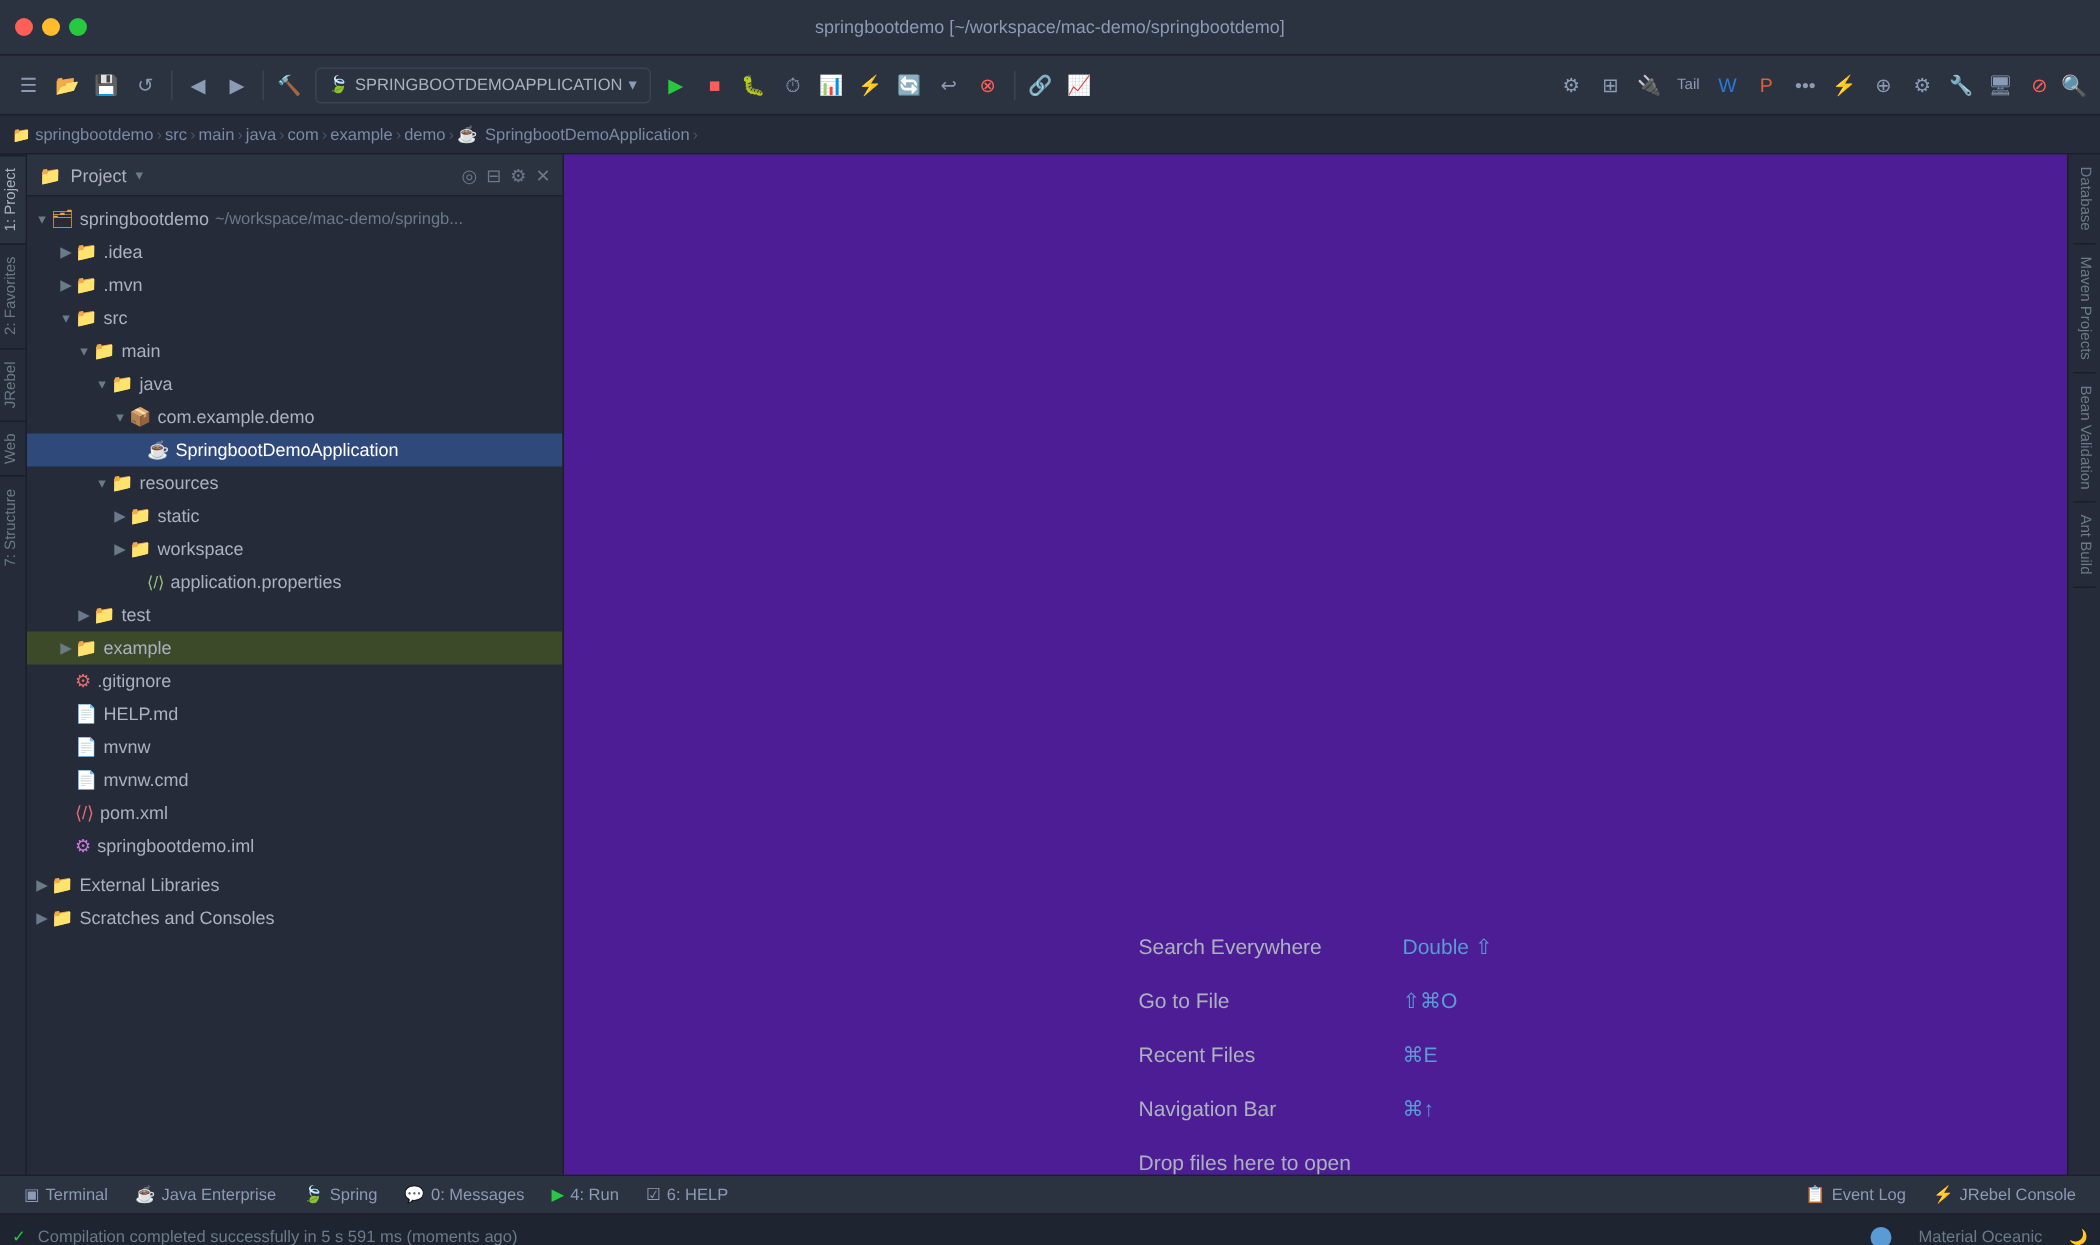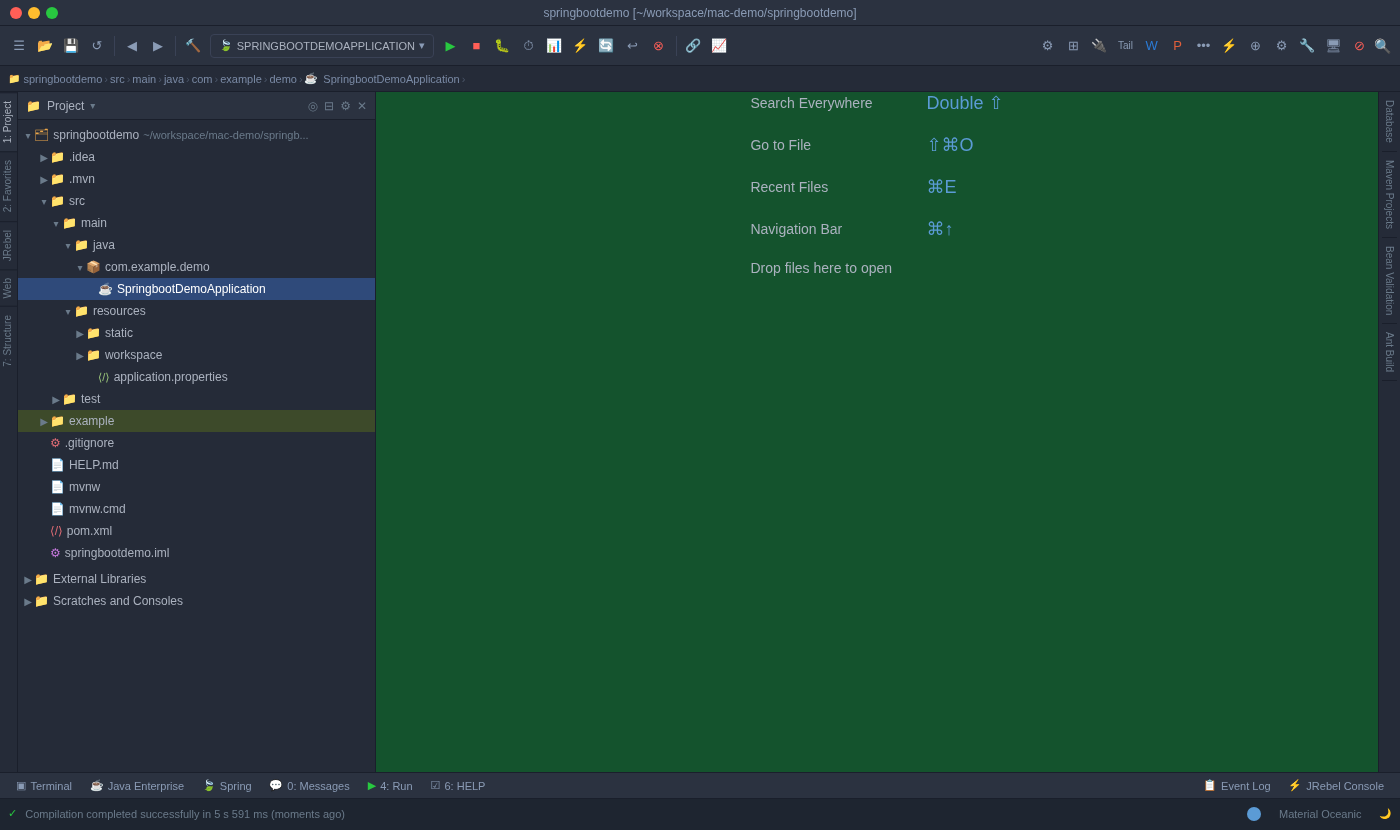--- a/index.html
+++ b/index.html
@@ -8,21 +8,21 @@
       height: 830px;
       background: #1e2530;
       font-family: -apple-system, BlinkMacSystemFont, 'Helvetica Neue', Arial, sans-serif;
       font-size: 12px;
       color: #abb2bf;
       overflow: hidden;
     }
 
     
     #title-bar {
-      height: 26px;
+      height: 37px;
       background: #2b3240;
       display: flex;
       align-items: center;
       justify-content: center;
       position: relative;
       border-bottom: 1px solid #1a1f2b;
     }
     #title-bar .window-controls {
       position: absolute;
       left: 10px;
@@ -180,23 +180,23 @@
     .icon-folder-src { color: #e8a44a; }
     .icon-xml { color: #e06c75; }
     .icon-md { color: #abb2bf; }
     .icon-git { color: #e06c75; }
     .icon-cmd { color: #abb2bf; }
     .path-text { color: #6a7a8a; font-size: 11px; margin-left: 4px; }
 
     
     #editor-area {
       flex: 1;
-      background: #14532d;
-      display: flex;
-      align-items: flex-start;
+      background: #4c1d95;
+      display: flex;
+      align-items: flex-end;
       justify-content: center;
       position: relative;
     }
 
     #welcome-content {
       display: flex;
       flex-direction: column;
       gap: 20px;
       color: #8a9bb5;
     }
@@ -207,21 +207,21 @@
       gap: 16px;
       font-size: 14px;
     }
     .welcome-action {
       color: #abb2bf;
       font-size: 14px;
       min-width: 160px;
     }
     .welcome-shortcut {
       color: #5b9bd5;
-      font-size: 18px;
+      font-size: 14px;
     }
 
     
     #right-sidebar {
       width: 22px;
       background: #252b38;
       border-left: 1px solid #1a1f2b;
       display: flex;
       flex-direction: column;
       align-items: center;

